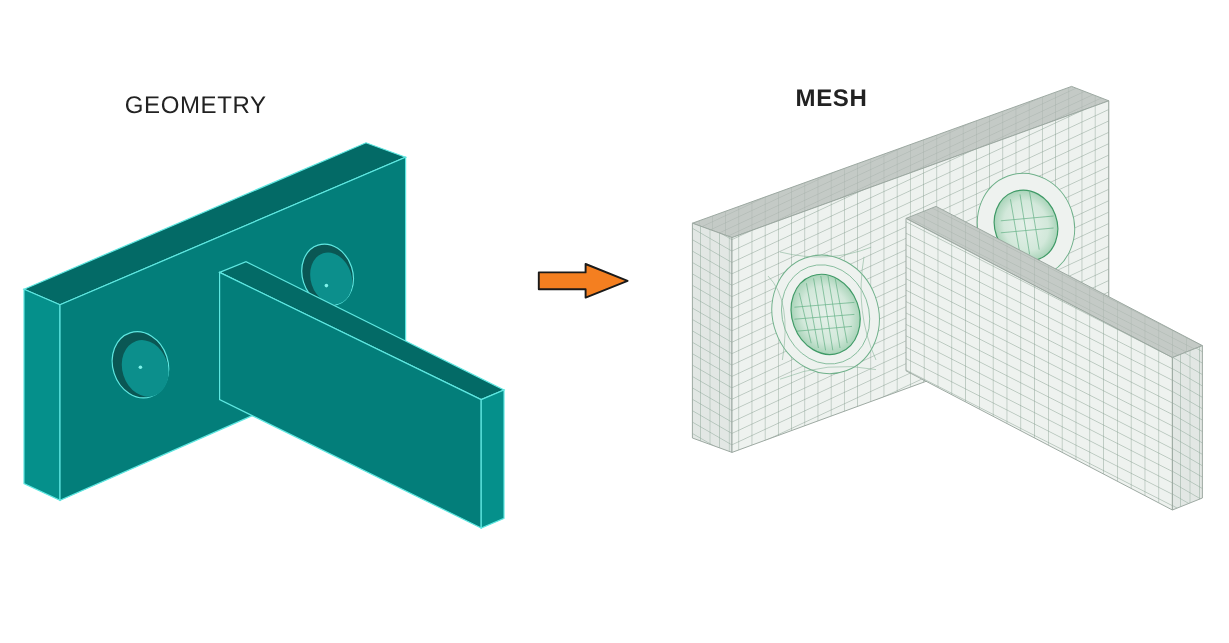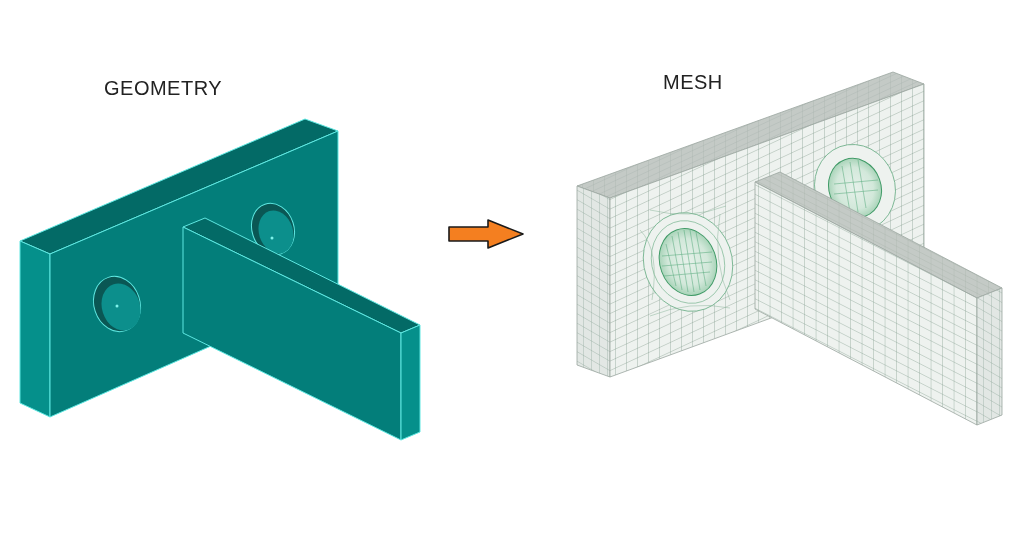--- a/index.html
+++ b/index.html
@@ -1,19 +1,19 @@
 <!DOCTYPE html>
 <html><head>
 <meta charset="utf-8">
 <style>
   html, body { margin: 0; padding: 0; background: #ffffff; }
   body { width: 1024px; height: 536px; position: relative; overflow: hidden; font-family: "Liberation Sans", "DejaVu Sans", sans-serif; }
   .label { position: absolute; font-size: 20px; color: #222222; letter-spacing: 0.5px; margin: 0; font-weight: normal; }
   #geo-label { left: 104px; top: 77px; }
-  #mesh-label { left: 663px; top: 71px; }
+  #mesh-label { left: 663px; top: 71px; font-weight: bold; }
   svg { position: absolute; left: 0; top: 0; }
 </style>
 </head>
 <body>
 
 <h2 id="geo-label" class="label">GEOMETRY</h2>
 <h2 id="mesh-label" class="label">MESH</h2>
 
 <svg width="1024" height="536" viewBox="0 0 1024 536" xmlns="http://www.w3.org/2000/svg">
   <defs>

